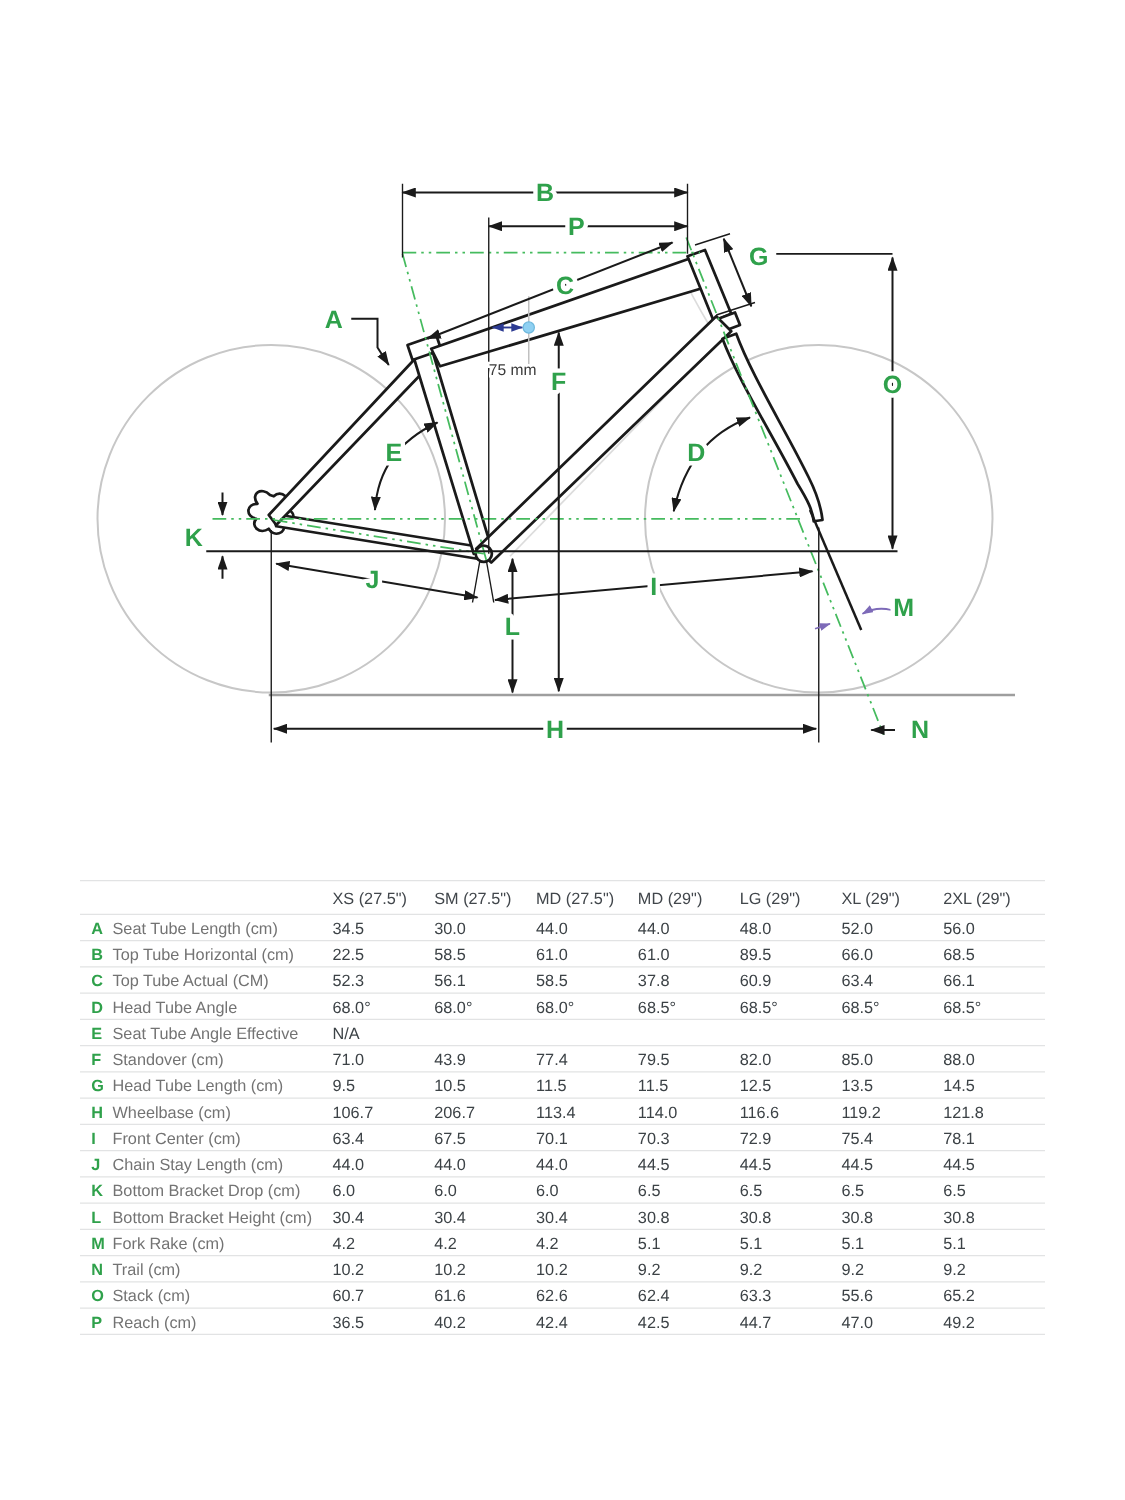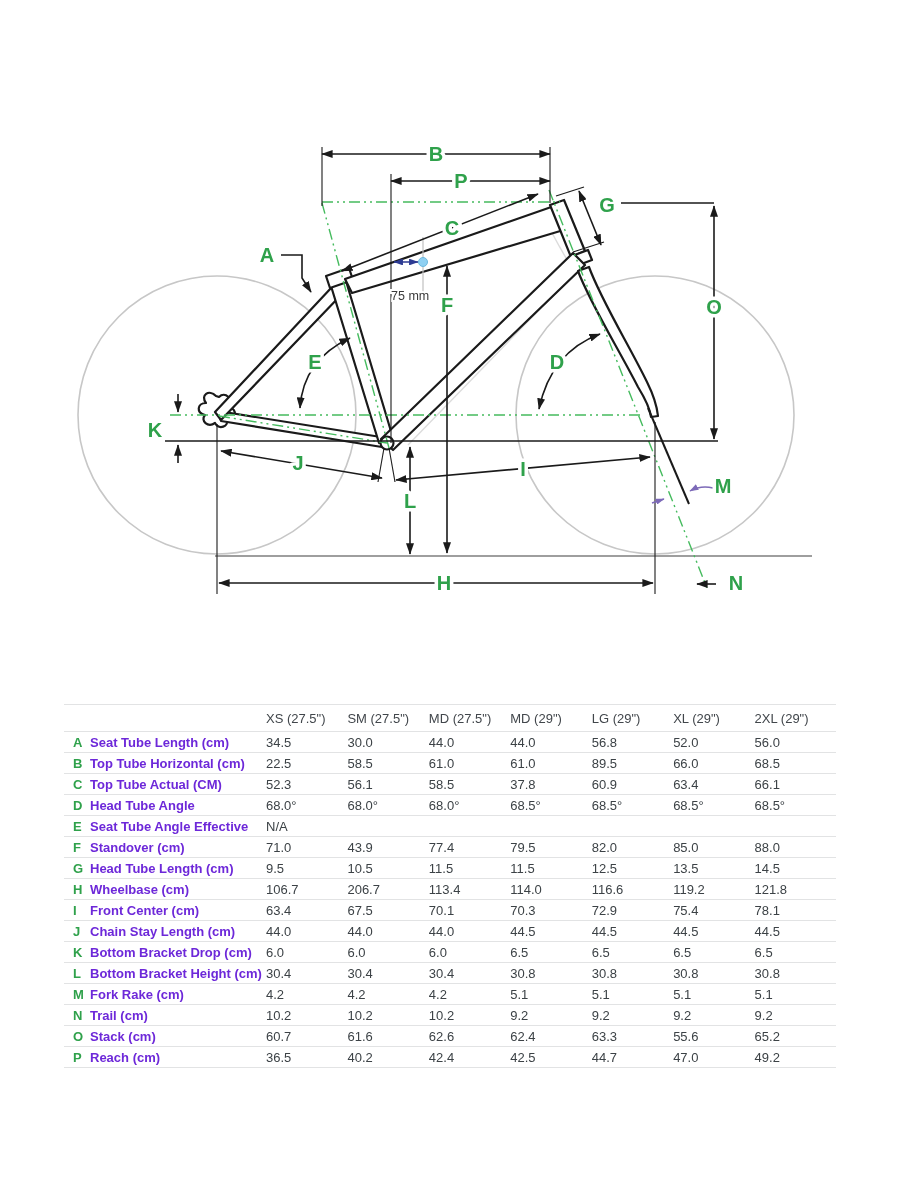--- a/index.html
+++ b/index.html
@@ -11,21 +11,21 @@
               paint-order:stroke;stroke:#ffffff;stroke-width:7px;stroke-linejoin:round;}
   .small-note{font-size:12.5px;fill:#3a3a3a;paint-order:stroke;stroke:#fff;stroke-width:4px;}
   
   .geo-table{position:absolute;left:64px;top:704px;width:772px;font-size:13px;color:#3c4246;}
   .t-head,.t-row{display:grid;grid-template-columns:26px 176px repeat(7,1fr);
                  align-items:center;border-top:1px solid #e2e3e4;}
   .t-head{height:26px;color:#41464b;}
   .t-row{height:20px;}
   .geo-table .bottom-cap{border-top:1px solid #e2e3e4;height:0;}
   .c-letter{color:#2fa14b;font-weight:bold;padding-left:9px;}
-  .c-label{color:#6d28d9;font-weight:bold;white-space:nowrap;}
+  .c-label{color:#737373;font-weight:normal;white-space:nowrap;}
   .c-val,.c-h{white-space:nowrap;}
 </style>
 </head>
 <body>
 
 <div class="page">
 
   <div class="diagram-wrap">
   <svg width="900" height="660" viewBox="0 0 900 660">
     <defs>
@@ -172,21 +172,21 @@
       <span class="c-h">2XL (29")</span>
     </div>
     <div id="geo-rows">
         <div class="t-row">
           <span class="c-letter">A</span>
           <span class="c-label">Seat Tube Length (cm)</span>
           <span class="c-val">34.5</span>
           <span class="c-val">30.0</span>
           <span class="c-val">44.0</span>
           <span class="c-val">44.0</span>
-          <span class="c-val">56.8</span>
+          <span class="c-val">48.0</span>
           <span class="c-val">52.0</span>
           <span class="c-val">56.0</span>
         </div>
         <div class="t-row">
           <span class="c-letter">B</span>
           <span class="c-label">Top Tube Horizontal (cm)</span>
           <span class="c-val">22.5</span>
           <span class="c-val">58.5</span>
           <span class="c-val">61.0</span>
           <span class="c-val">61.0</span>

